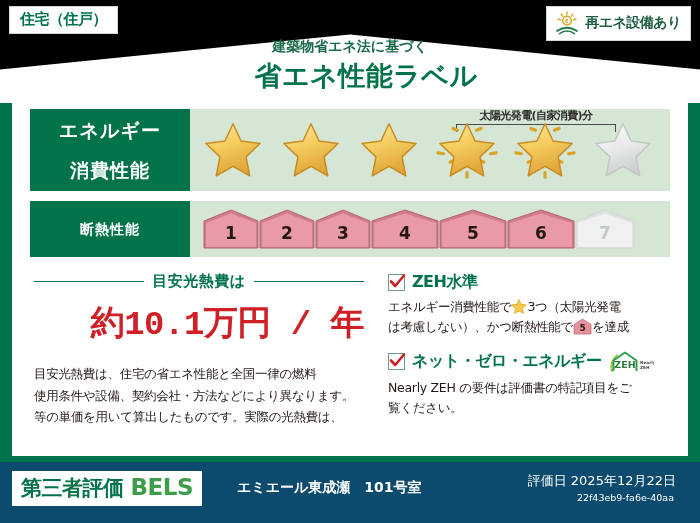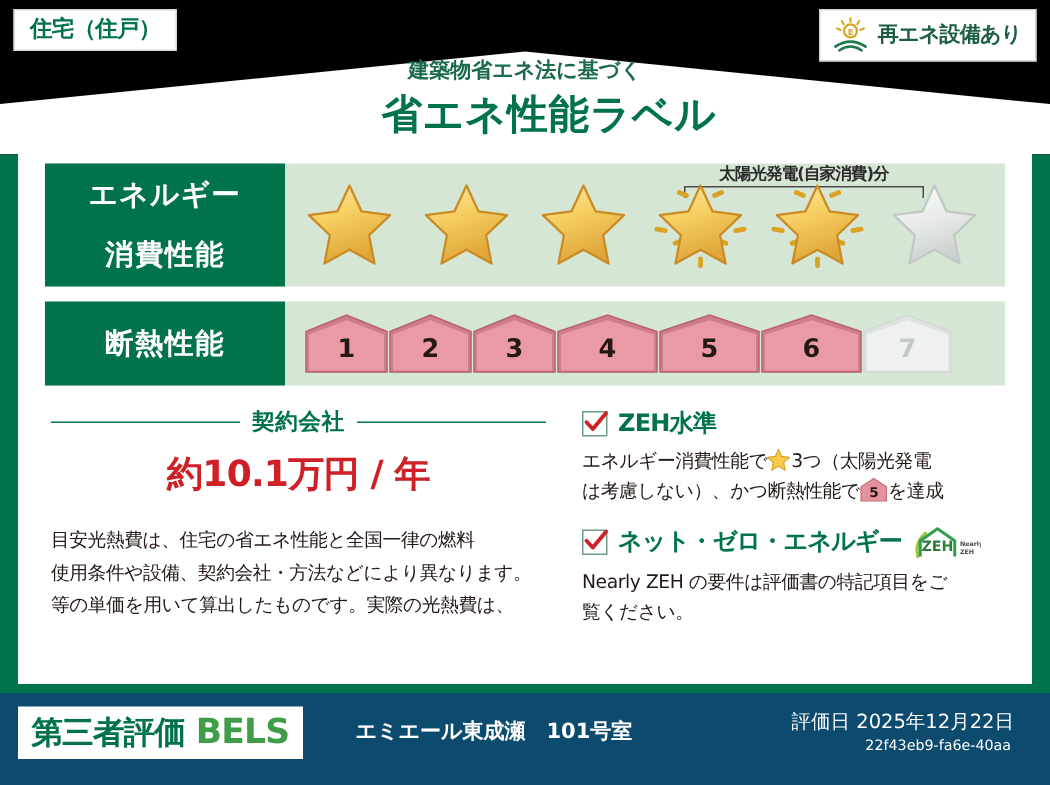--- a/index.html
+++ b/index.html
@@ -68,21 +68,21 @@
     background: #d6e6d5;
   }
   .perf-row.r1 { top: 13px; height: 82px; }
   .perf-row.r2 { top: 105px; height: 56px; }
   .perf-label {
     width: 160px; background: #00734a; color: #ffffff;
     display: flex; flex-direction: column; align-items: center; justify-content: center;
     font-weight: bold; letter-spacing: 1px; line-height: 1.2; gap: 17px;
   }
   .perf-row.r1 .perf-label { font-size: 19px; }
-  .perf-row.r2 .perf-label { font-size: 19px; }
+  .perf-row.r2 .perf-label { font-size: 14px; }
   .perf-content { flex: 1; position: relative; }
 
   
   .stars {
     position: absolute; left: 6px; top: 50%; transform: translateY(-50%);
     display: flex; align-items: center; gap: 4px;
   }
   .star-wrap { position: relative; width: 74px; height: 62px; }
   .star-svg { width: 74px; height: 62px; display: block; }
 
@@ -120,22 +120,22 @@
   .cost-block { position: absolute; left: 22px; top: 176px; width: 330px; }
   .cost-head {
     display: flex; align-items: center; justify-content: center; gap: 8px;
   }
   .cost-head .line { flex: 1; height: 1px; background: #00734a; }
   .cost-head .txt {
     font-size: 15px; font-weight: bold; color: #00734a; letter-spacing: 0.5px;
     white-space: nowrap;
   }
   .cost-value {
-    text-align: center; margin-top: 9px;
-    font-size: 24px; font-weight: bold; color: #cf2027; letter-spacing: -0.5px;
+    text-align: right; margin-top: 9px;
+    font-size: 34px; font-weight: bold; color: #cf2027; letter-spacing: -0.5px; font-family: Liberation Mono, monospace;
   }
   .cost-desc {
     margin-top: 17px; font-size: 12.5px; color: #231815;
     line-height: 1.72; letter-spacing: -0.3px;
   }
 
   
   .zeh-block { position: absolute; left: 376px; top: 176px; width: 282px; }
   .zeh-item { margin-bottom: 12px; }
   .zeh-head { display: flex; align-items: center; gap: 7px; }
@@ -387,21 +387,21 @@
               </svg>
               <span>7</span>
             </div>
           </div>
       </div>
     </div>
 
     <div class="cost-block">
       <div class="cost-head">
         <span class="line"></span>
-        <span class="txt">契約会社</span>
+        <span class="txt">目安光熱費は</span>
         <span class="line"></span>
       </div>
       <div class="cost-value">約10.1万円 / 年</div>
       <div class="cost-desc">
         <div>目安光熱費は、住宅の省エネ性能と全国一律の燃料</div>
         <div>使用条件や設備、契約会社・方法などにより異なります。</div>
         <div>等の単価を用いて算出したものです。実際の光熱費は、</div>
       </div>
     </div>
 

